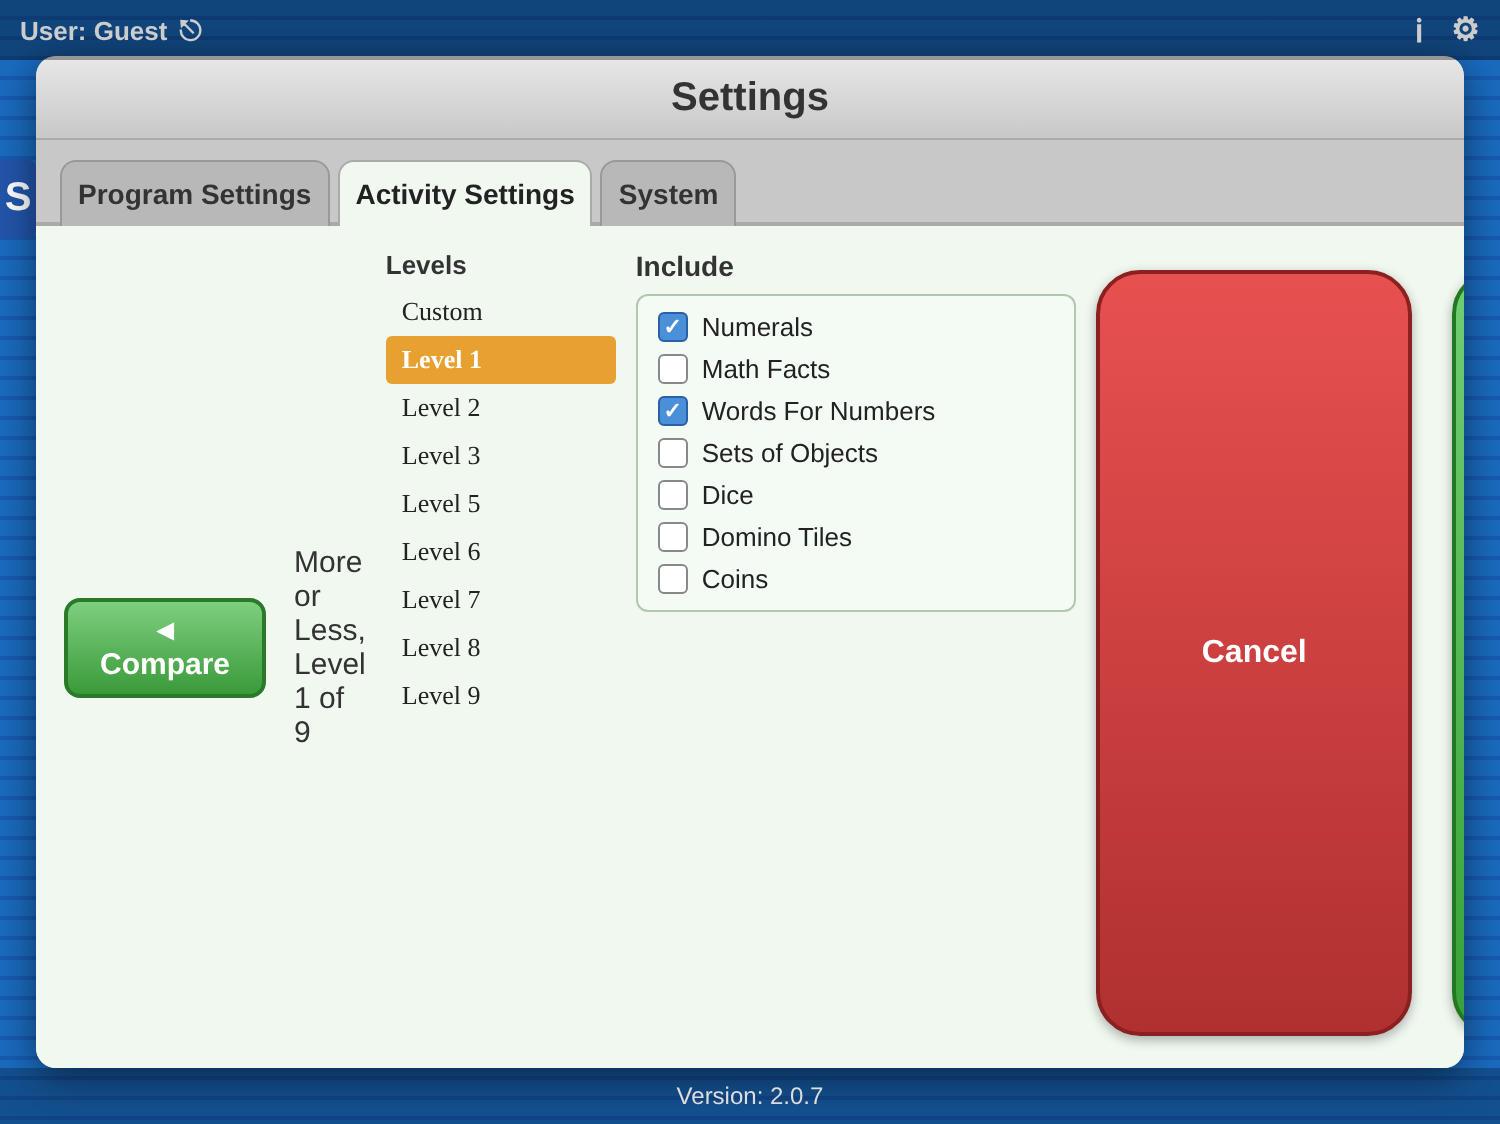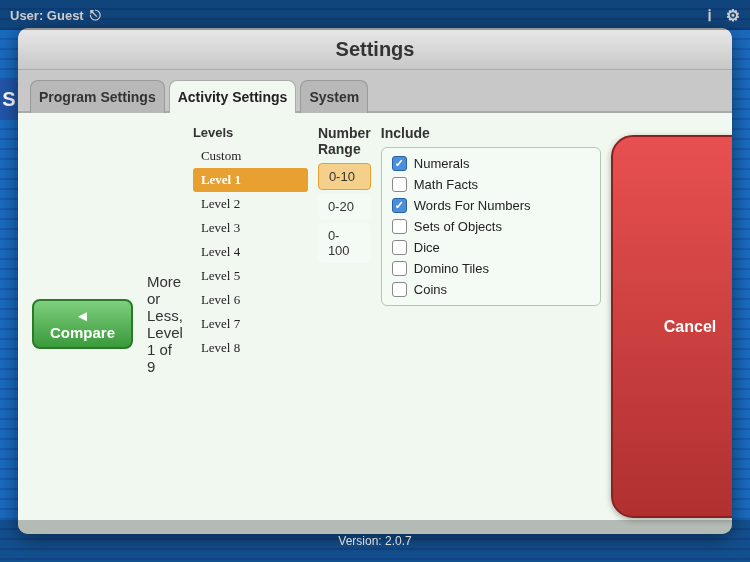--- a/index.html
+++ b/index.html
@@ -60,21 +60,21 @@
       color: #ccc;
       font-size: 16px;
       cursor: pointer;
     }
 
     .bottom-bar {
       position: absolute;
       bottom: 0;
       left: 0;
       right: 0;
-      height: 42px;
+      height: 28px;
       background: rgba(0,0,0,0.25);
       display: flex;
       align-items: center;
       justify-content: center;
       z-index: 10;
     }
 
     .version-text {
       color: #ddd;
       font-size: 12px;
@@ -387,35 +387,27 @@
     </div>
 
     <div class="panels">
 
       <div class="levels-panel">
         <div class="levels-header">Levels</div>
         <div class="level-item">Custom</div>
         <div class="level-item selected">Level 1</div>
         <div class="level-item">Level 2</div>
         <div class="level-item">Level 3</div>
-        <div class="level-item">Level 4</div>
         <div class="level-item">Level 5</div>
         <div class="level-item">Level 6</div>
         <div class="level-item">Level 7</div>
         <div class="level-item">Level 8</div>
+        <div class="level-item">Level 9</div>
       </div>
 
-      <div class="range-panel">
-        <div class="panel-header">Number Range</div>
-        <div class="range-list">
-          <div class="range-item selected">0-10</div>
-          <div class="range-item">0-20</div>
-          <div class="range-item">0-100</div>
-        </div>
-      </div>
 
       <div class="include-panel">
         <div class="panel-header">Include</div>
         <div class="include-items">
 
           <div class="include-row">
             <div class="include-checkbox checked"></div>
             <span>Numerals</span>
           </div>
 

